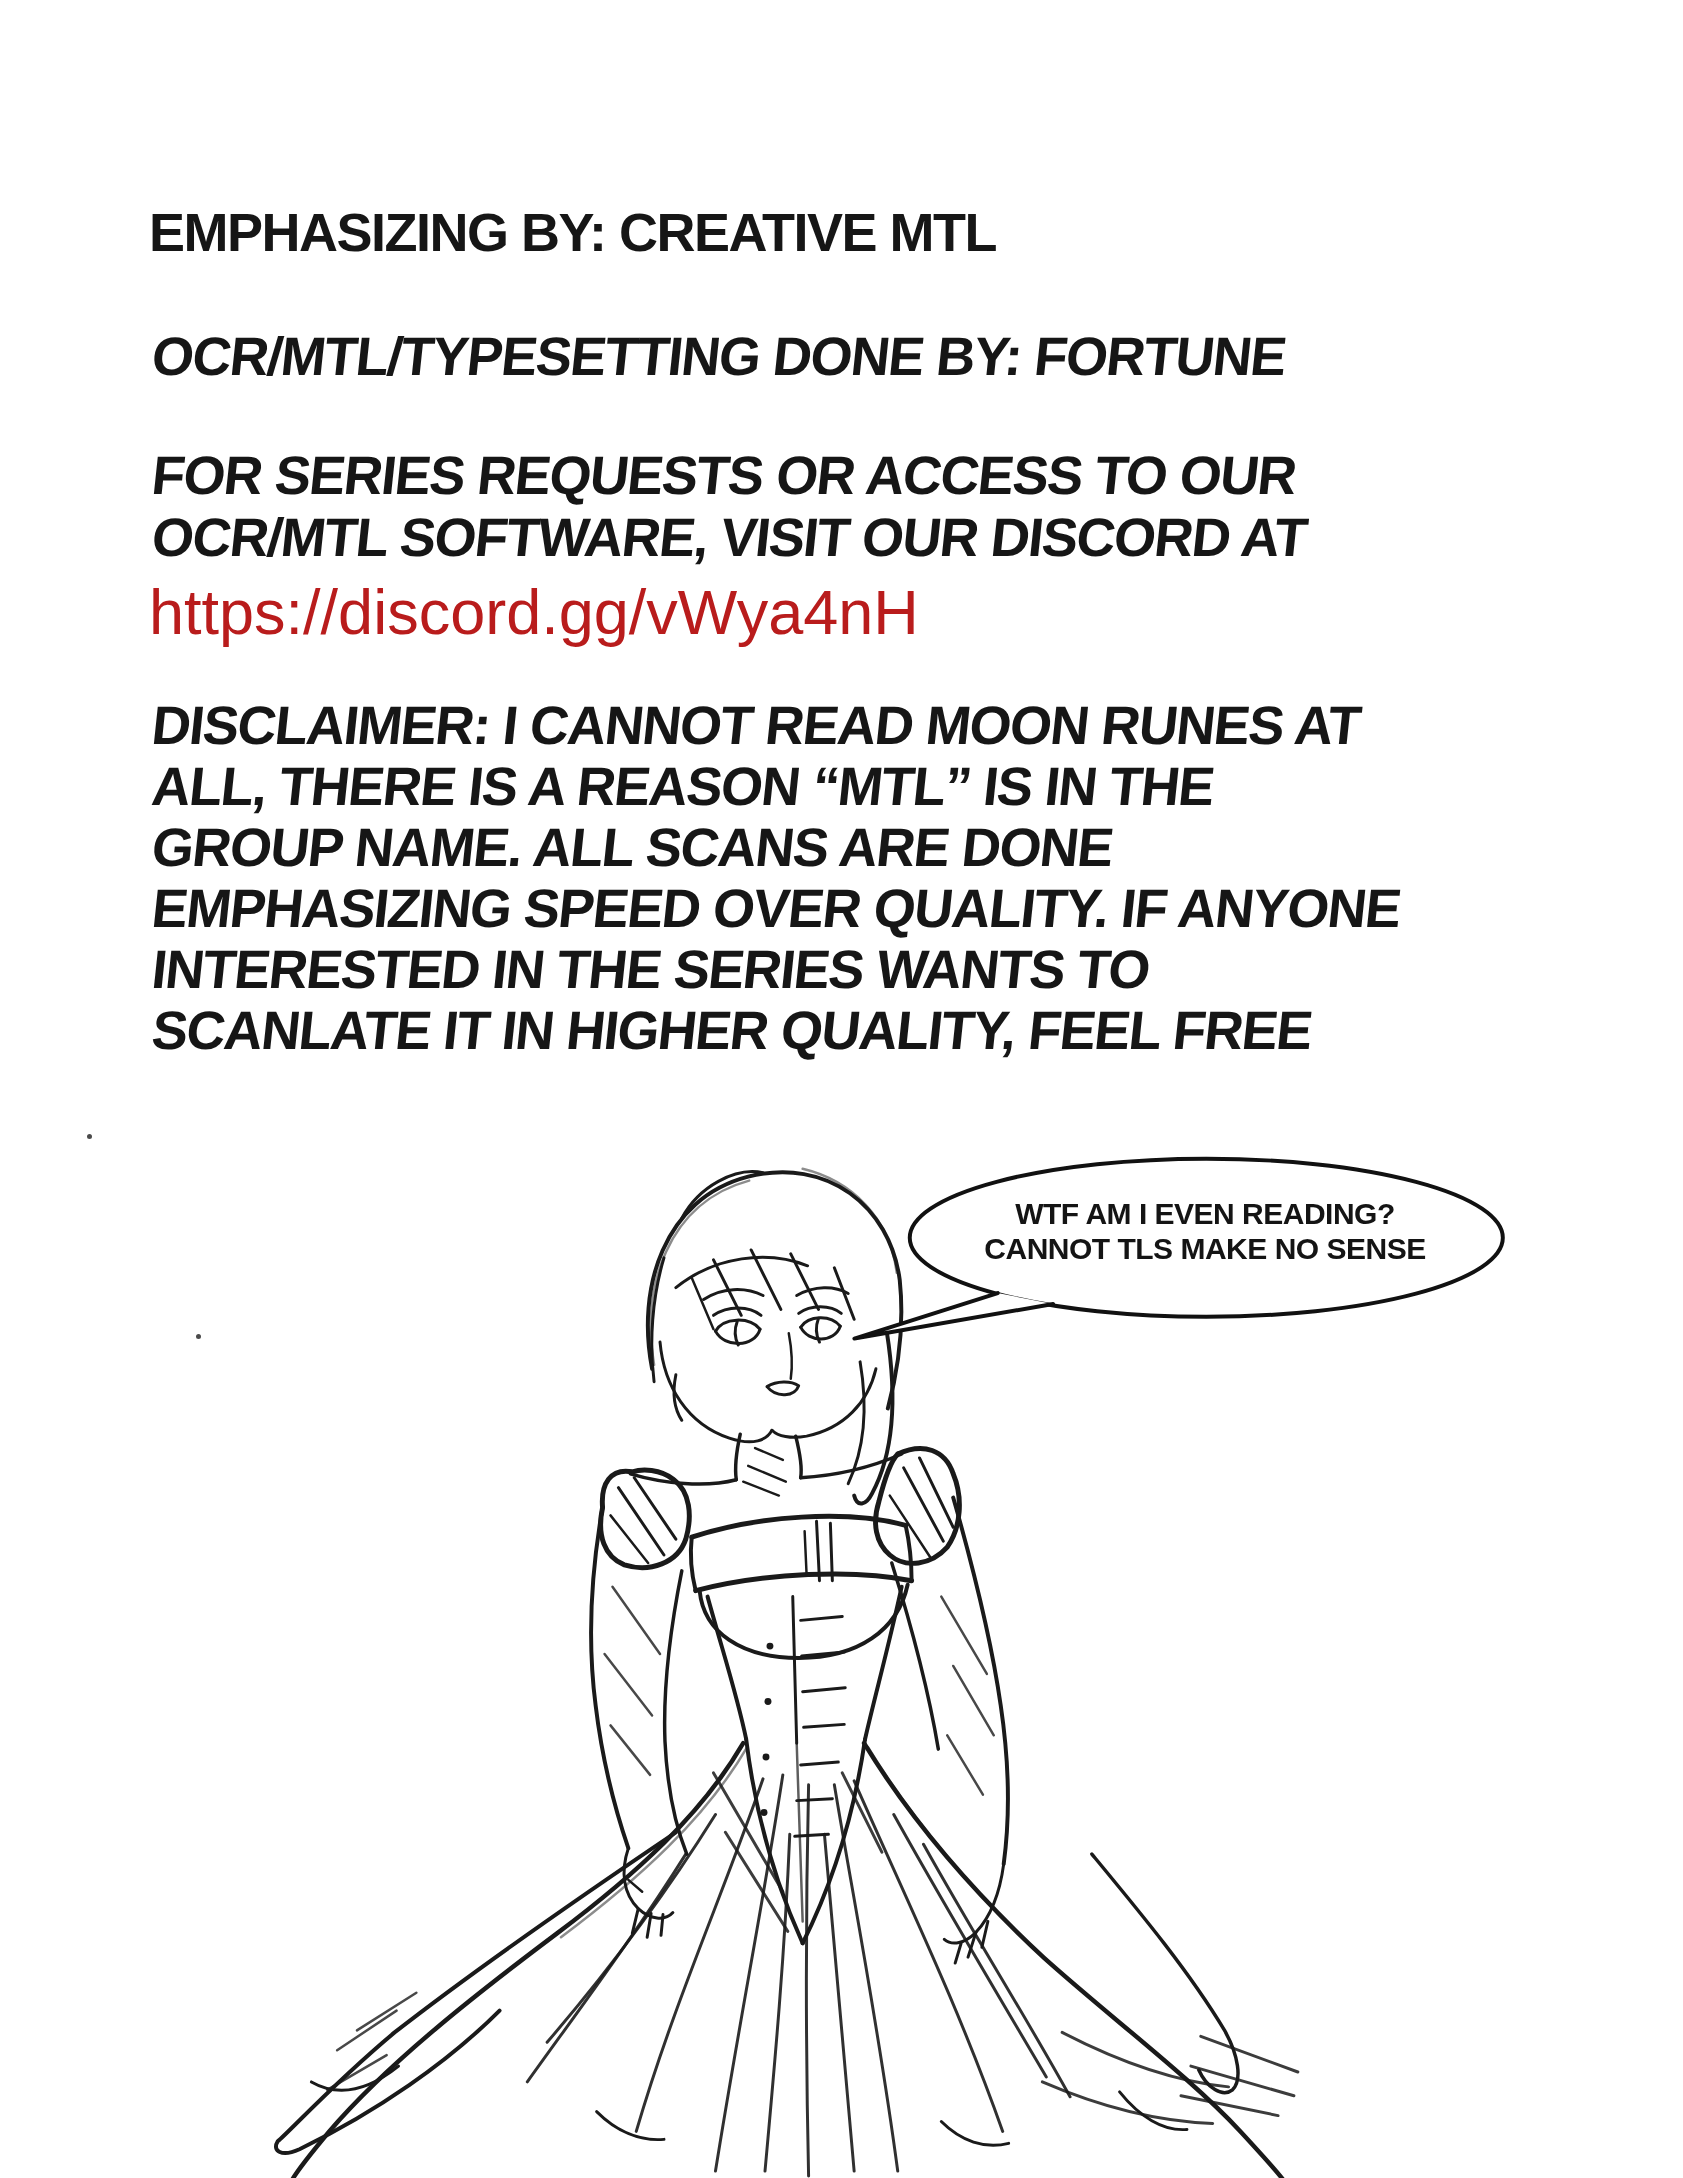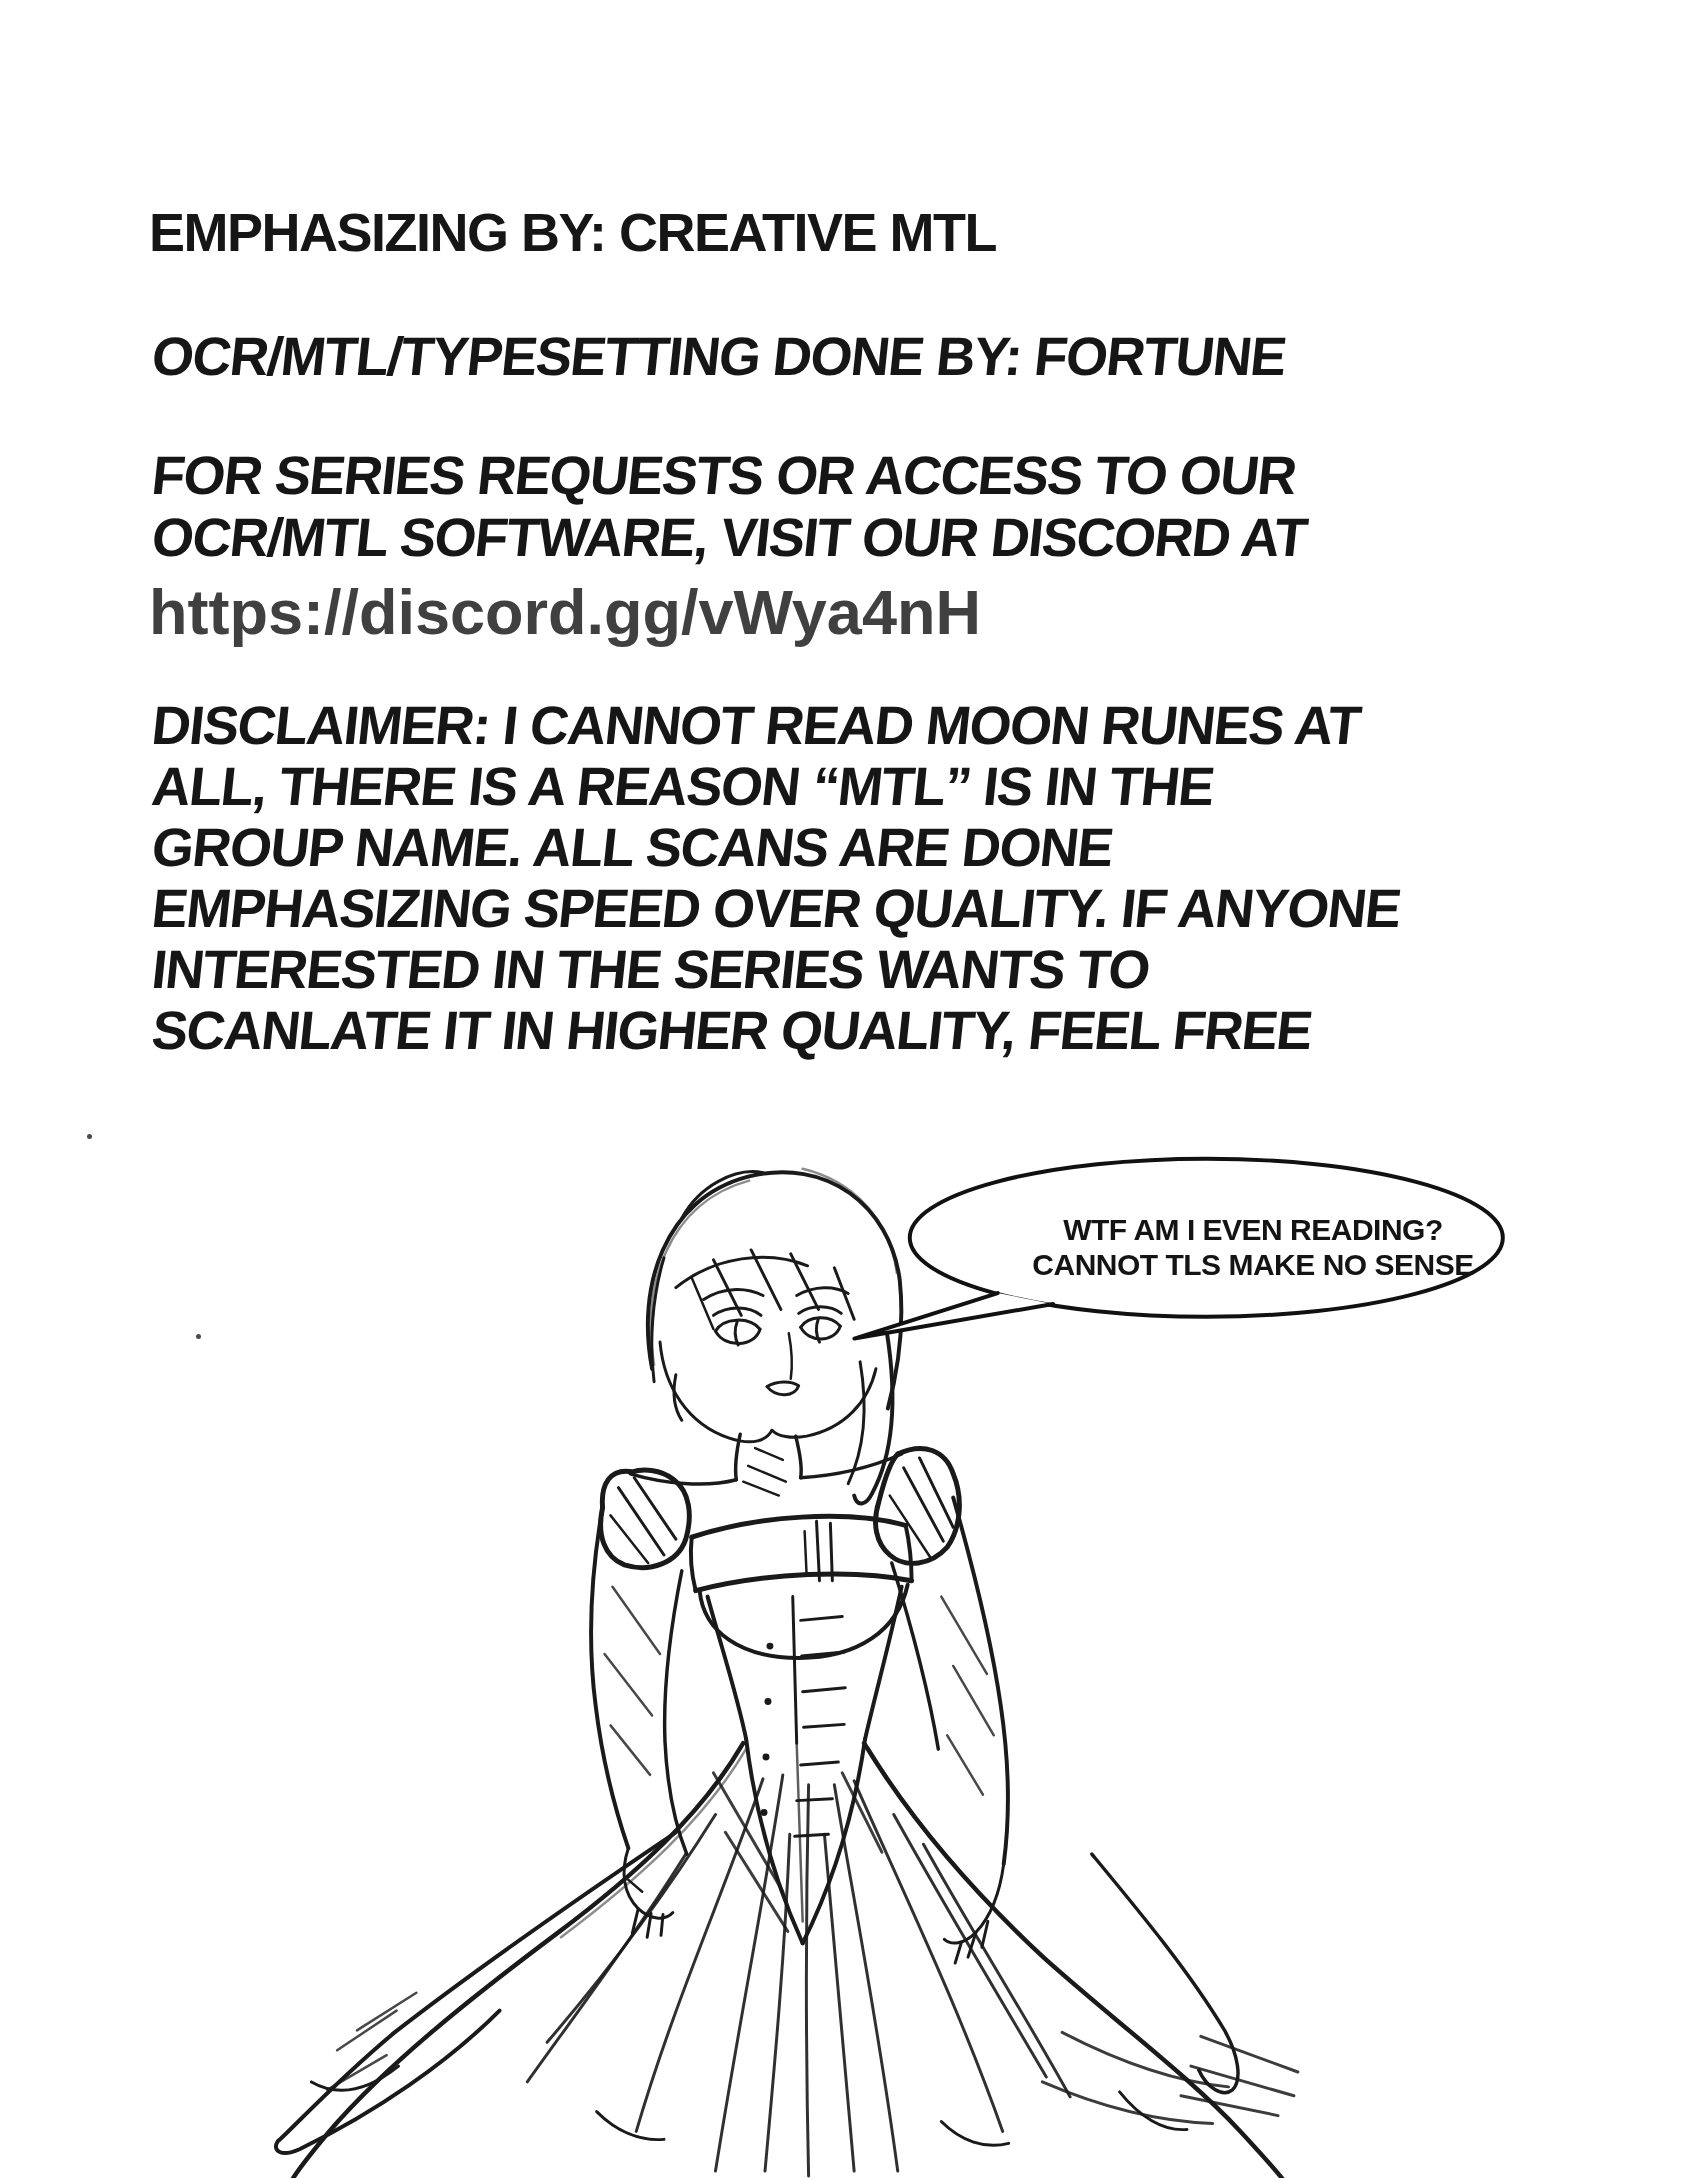--- a/index.html
+++ b/index.html
@@ -10,34 +10,34 @@
   }
   .page{position:absolute;inset:0;background:#fff}
   
   .comic{
     position:absolute;left:149px;white-space:nowrap;
     font-weight:700;font-size:54px;letter-spacing:-1.5px;color:#161616;
   }
   .slant{transform:skewX(-6deg);transform-origin:0 100%;}
   .url-line{
     position:absolute;left:149px;top:576px;white-space:nowrap;
-    font-weight:700;font-size:63px;letter-spacing:0;color:#404040;
+    font-weight:400;font-size:63px;letter-spacing:0;color:#b91c1c;
   }
   .disclaimer{position:absolute;left:149px;top:695px;}
   .disclaimer .dline{
     height:61px;line-height:61px;white-space:nowrap;
     font-weight:700;font-size:54px;letter-spacing:-1.5px;color:#161616;
     transform:skewX(-6deg);transform-origin:0 100%;
   }
   .figure-svg{position:absolute;left:248px;top:1139px;}
   .bubble-svg{position:absolute;left:842px;top:1129px;}
   .bubble-text{
-    position:absolute;left:1023px;top:1196px;width:460px;
+    position:absolute;left:975px;top:1196px;width:460px;
     text-align:center;font-weight:700;font-size:30px;line-height:35px;
-    letter-spacing:-0.5px;color:#141414;white-space:nowrap;margin-top:16px;
+    letter-spacing:-0.5px;color:#141414;white-space:nowrap;
   }
   .speck{position:absolute;width:5px;height:5px;border-radius:50%;background:#2a2a2a;opacity:.85}
   .speck.s1{left:87px;top:1134px}
   .speck.s2{left:196px;top:1334px}
   svg .ink{stroke:#1a1a1a;fill:none;stroke-linecap:round;stroke-linejoin:round}
 </style>
 </head>
 <body>
 
 <div class="page">

